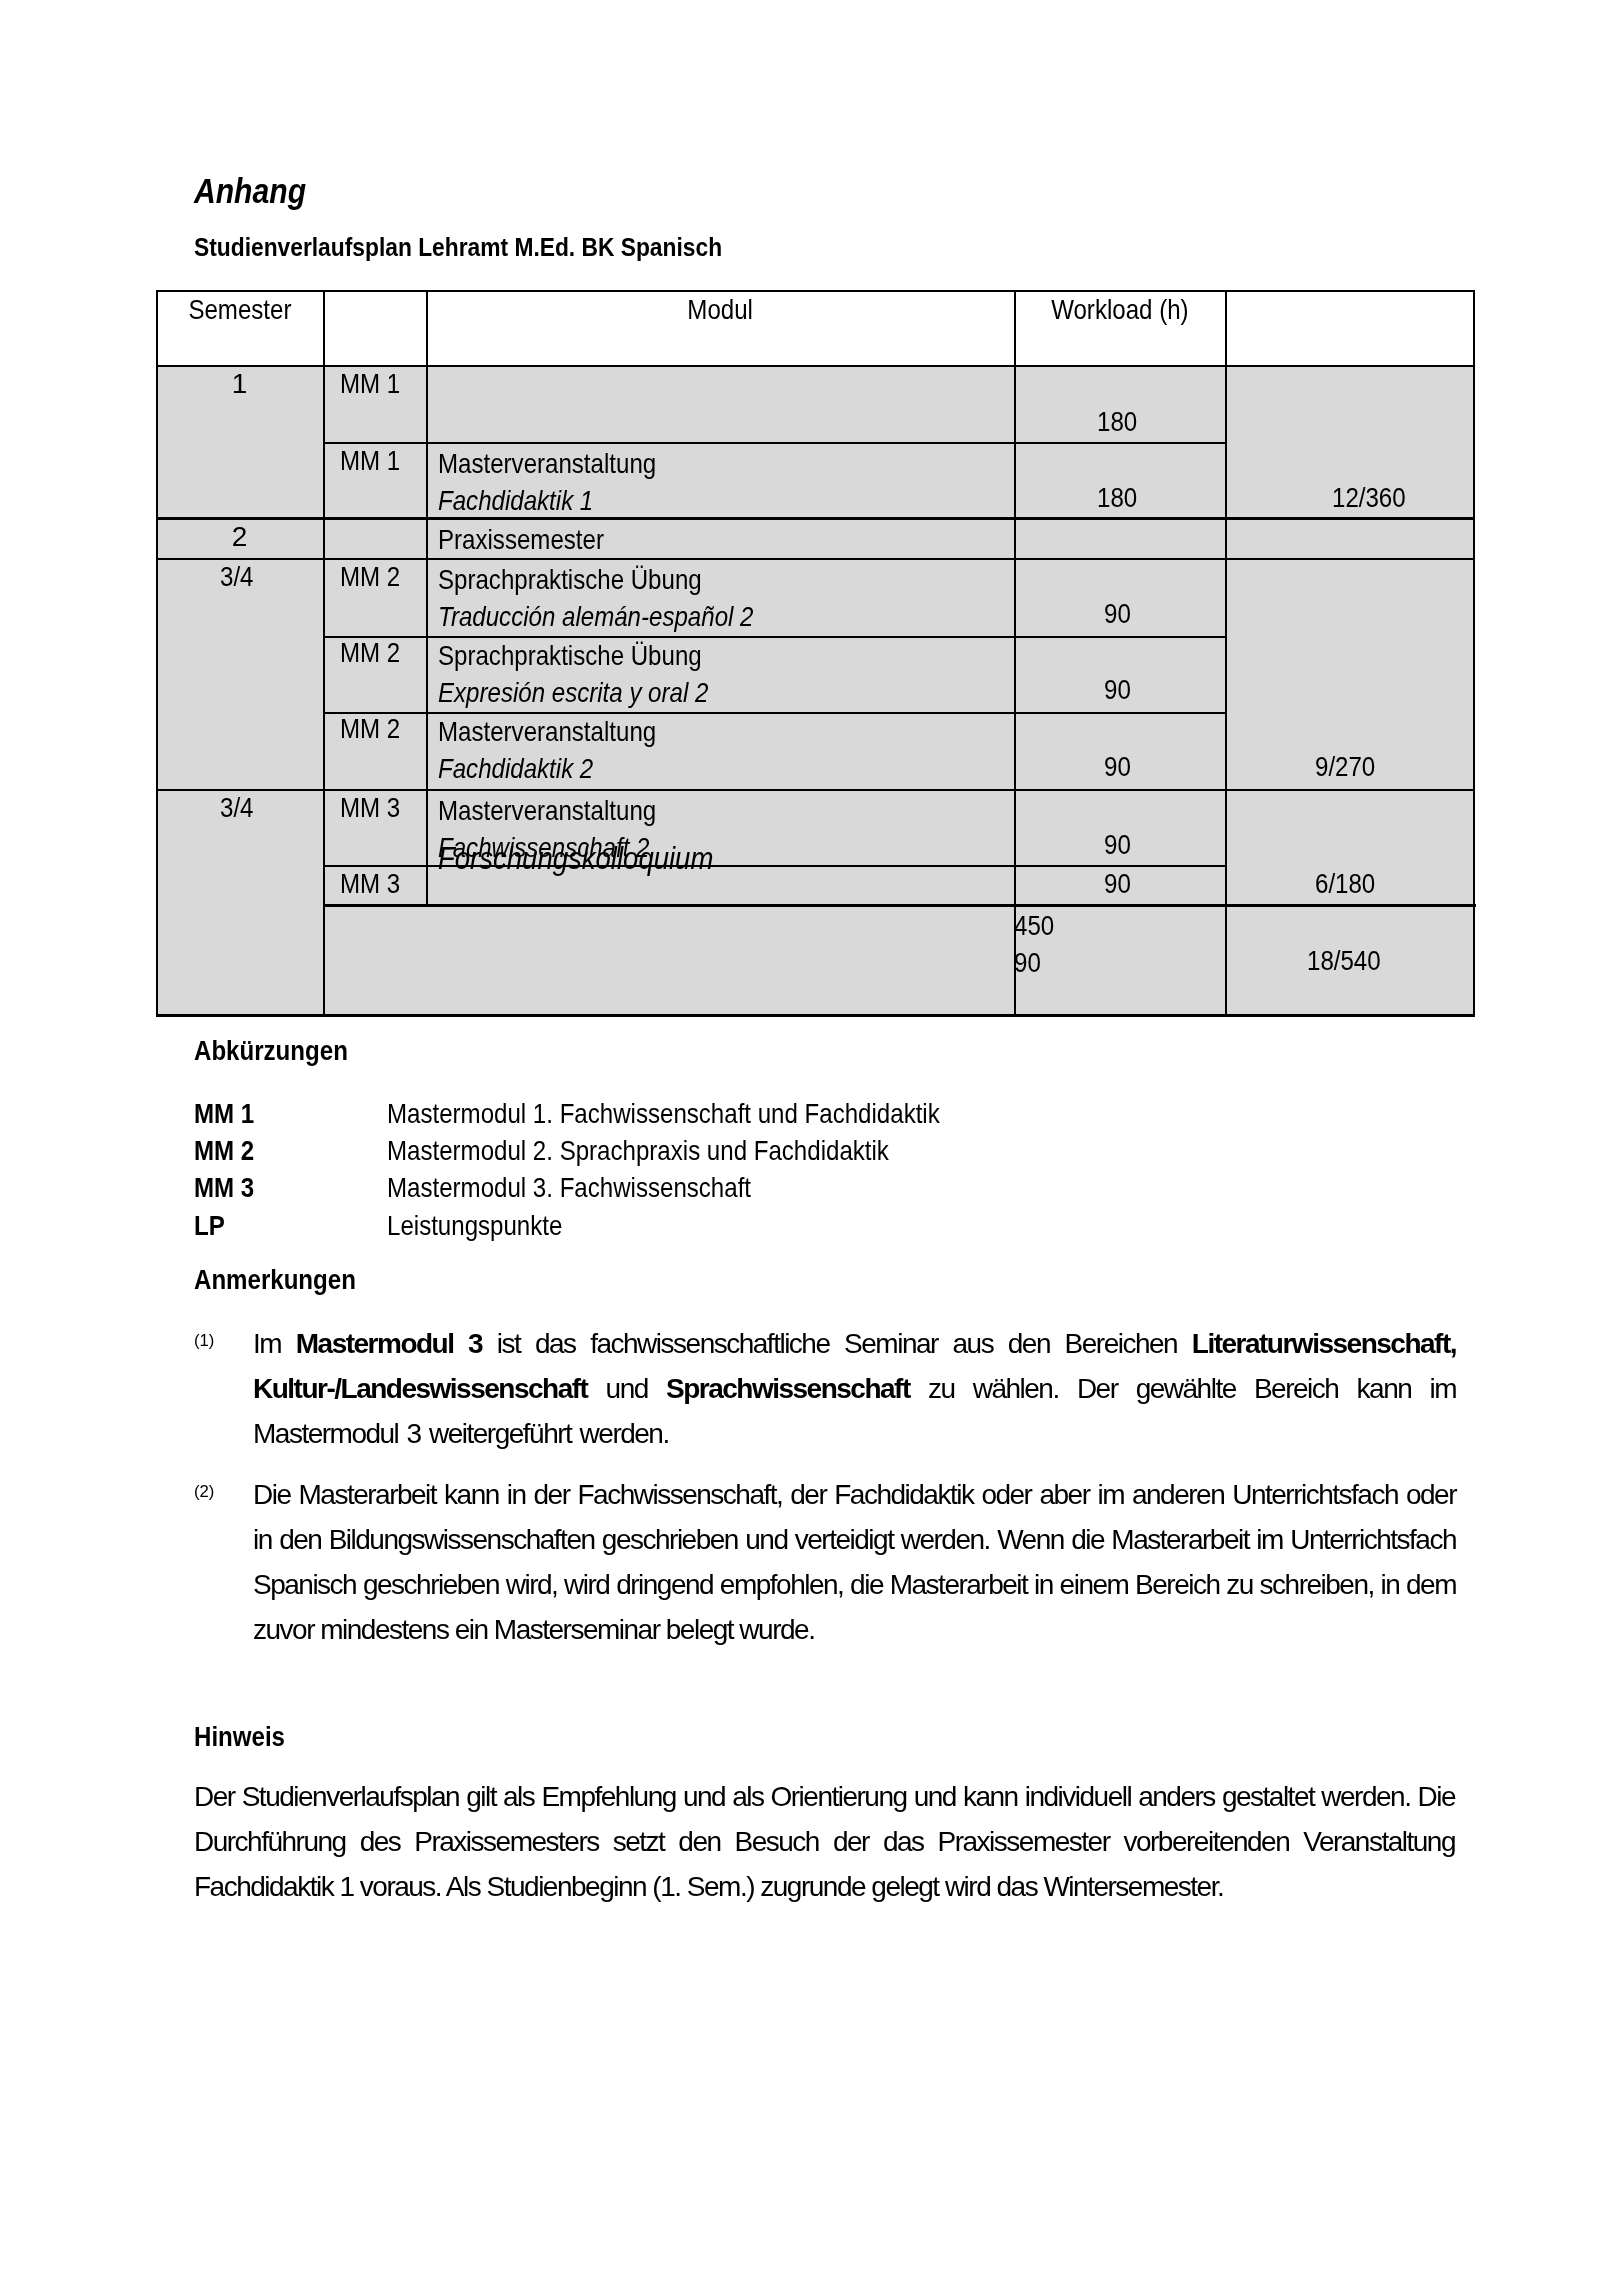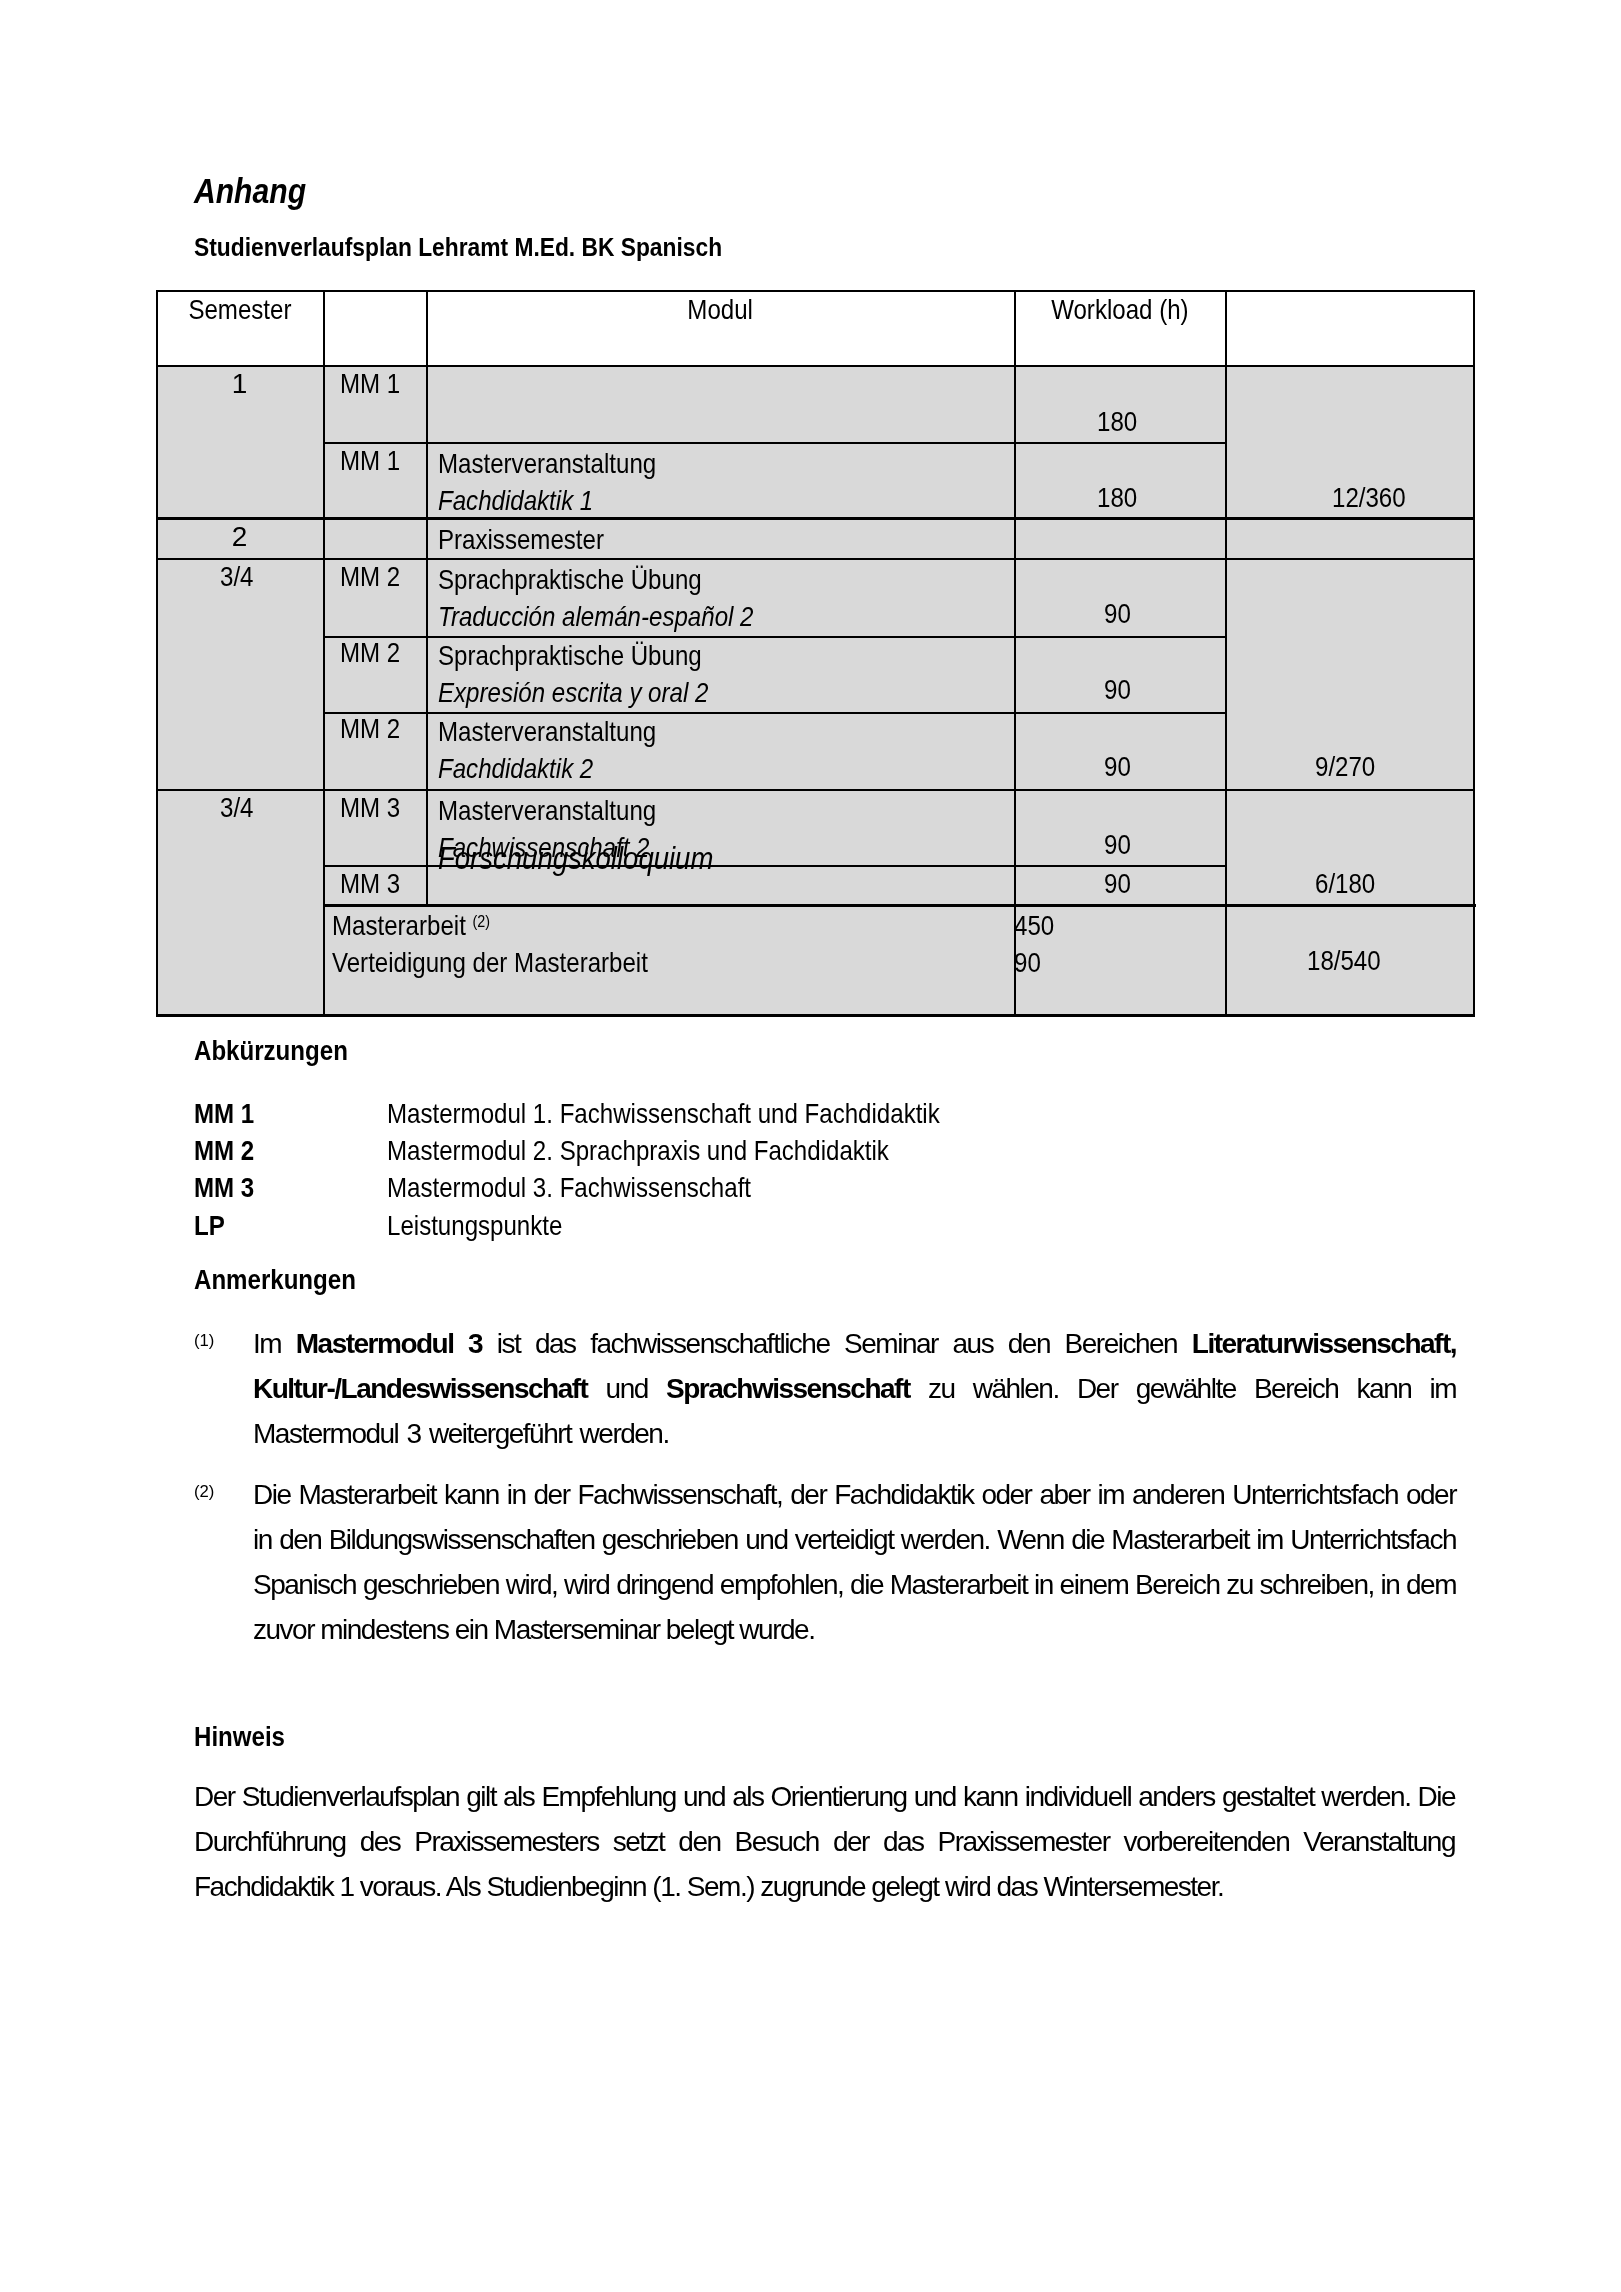--- a/index.html
+++ b/index.html
@@ -82,24 +82,20 @@
     <div class="cond">Masterveranstaltung</div><br>
     <div class="cond i">Fachwissenschaft 2</div>
   </div>
   <div class="txt" style="left:858px;width:212px;top:539px;text-align:center;font-size:28px;"><span class="cond">90</span></div>
 
   <div class="txt" style="left:167px;width:104px;top:578px;text-align:center;font-size:28px;"><span class="cond">MM 3</span></div>
   <div class="txt" style="left:282px;top:550px;font-size:32px;line-height:37px;font-style:italic;"><div class="cond">Forschungskolloquium</div></div>
   <div class="txt" style="left:858px;width:212px;top:578px;text-align:center;font-size:28px;"><span class="cond">90</span></div>
   <div class="txt b" style="left:1069px;width:250px;top:578px;text-align:center;font-size:28px;"><span class="cond">6/180</span></div>
 
-  <div class="txt" style="left:176px;top:617px;font-size:28px;line-height:37px;">
-    <div class="cond"><span>Masterarbeit</span> <sup>(2)</sup></div><br>
-    <div class="cond">Verteidigung der Masterarbeit</div>
-  </div>
   <div class="txt" style="left:858px;width:212px;top:617px;text-align:left;font-size:28px;line-height:37px;">
     <div><span class="cond">450</span></div>
     <div><span class="cond">90</span></div>
   </div>
   <div class="txt b" style="left:1069px;width:250px;top:655px;text-align:center;font-size:28px;"><span class="cond">18/540</span></div>
 
   <div class="hl" style="left:0;top:0;width:1319px;height:2px;"></div>
   <div class="hl" style="left:0;top:724px;width:1319px;height:2.9px;"></div>
   <div class="hl" style="left:0;top:0;width:2px;height:727px;"></div>
   <div class="hl" style="left:1317px;top:0;width:2px;height:727px;"></div>

